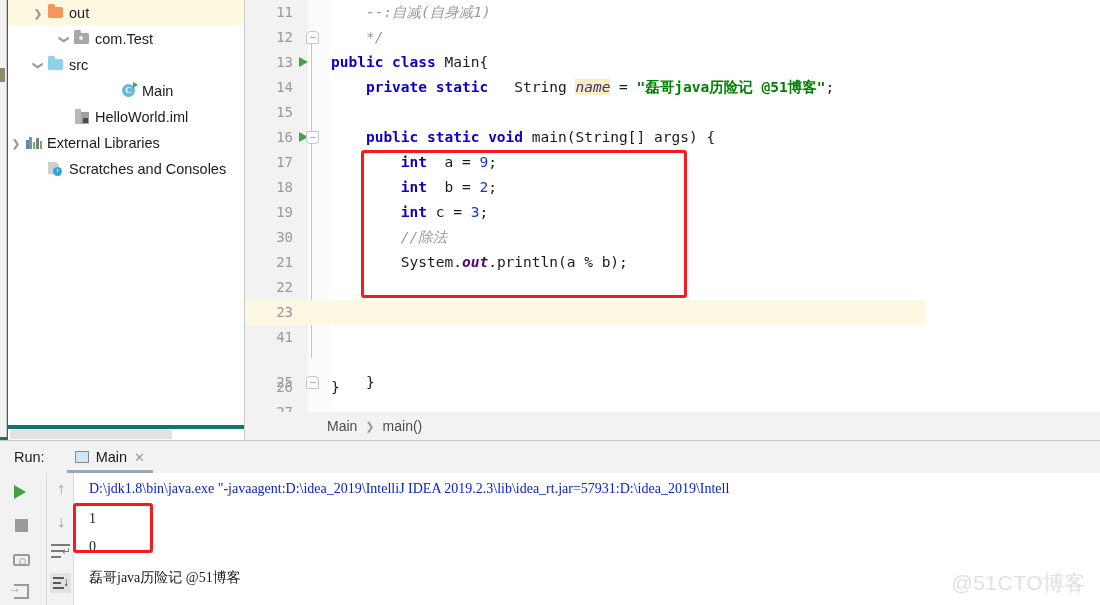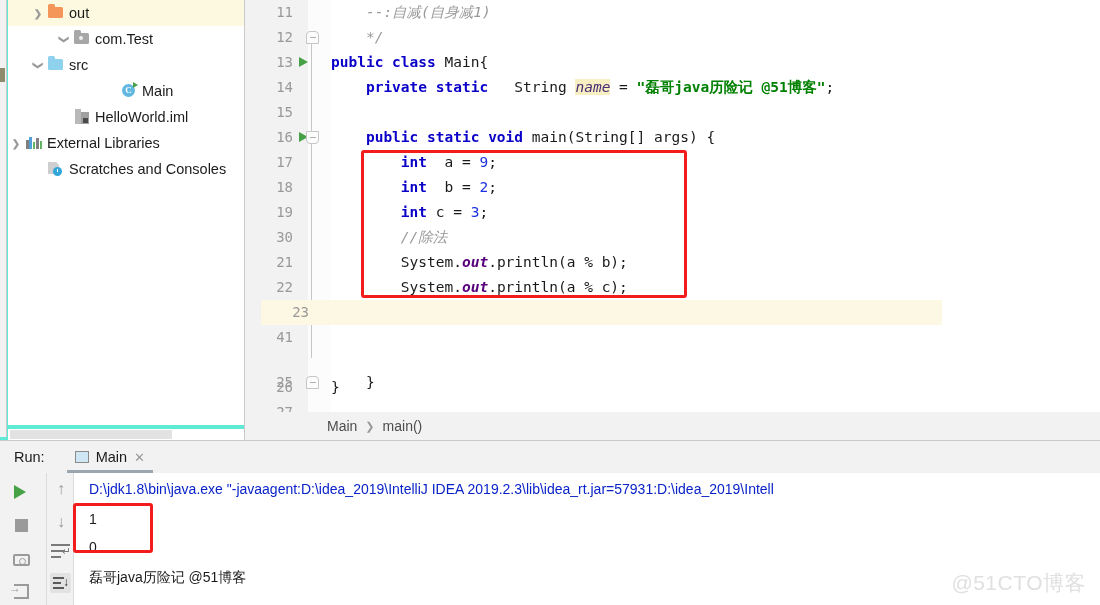--- a/index.html
+++ b/index.html
@@ -2,21 +2,21 @@
 <html><head>
 <meta charset="utf-8">
 <style>
   * { box-sizing: border-box; margin: 0; padding: 0; }
   html, body {
     width: 1100px; height: 605px;
     font-family: "Liberation Sans", sans-serif;
     background: #ffffff;
     overflow: hidden;
   }
-  #app { position: relative; width: 1100px; height: 605px; background:#5eead4;border-radius:7px; }
+  #app { position: relative; width: 1100px; height: 605px; background:#0f766e;border-radius:7px; }
 
   
   .toolstrip {
     position: absolute; left: 0; top: 0; width: 7px; height: 437px;
     background: #f2f2f2; border-right: 1px solid #c9c9c9;
   }
   .toolstrip-mark {
     position: absolute; left: 0; top: 68px; width: 5px; height: 14px;
     background: #8e8a6e;
   }
@@ -219,21 +219,21 @@
   .scroll-ico i:nth-child(2){ top:9px; width:8px; }
   .scroll-ico i:nth-child(3){ top:14px; width:11px; }
   .scroll-ico::after{ content:"↓"; position:absolute; right:2px; top:2px; font-size:12px; color:#2d2d2d; font-weight:700; }
 
   .console {
     position:absolute; left:75px; top:32px; width:1025px; height:133px;
     background:#ffffff; overflow:hidden;
   }
   .cline {
     position:absolute; left:14px; white-space:pre;
-    font-family:Liberation Sans, sans-serif; font-size:14px;
+    font-family:Liberation Serif, serif; font-size:14px;
   }
   .cline.cmd { color:#0a23c8; }
   .cline.out { color:#1a1a1a; }
 
   .watermark {
     position:absolute; right:14px; bottom:8px; font-size:21px; color:#e0e0e0;
     font-family:"Liberation Sans", sans-serif; letter-spacing:0.5px;
   }
 </style>
 </head>
@@ -366,23 +366,22 @@
         <div class="row" style="top: 225px;">
           <span class="lnum">30</span>
           <span class="code"><span class="cmt">        //除法</span></span>
         </div>
         <div class="row" style="top: 250px;">
           <span class="lnum">21</span>
           <span class="code"><span>        System.</span><span class="fld">out</span><span>.println(a % b);</span></span>
         </div>
         <div class="row" style="top: 275px;">
           <span class="lnum">22</span>
-          <span class="code"><span>        System.</span><span class="fld">out</span><span>.println(a % c);</span></span>
-        </div>
-        <div class="row cur" style="top: 300px; margin-left: 16px;">
+        </div>
+        <div class="row cur" style="top: 300px;">
           <span class="lnum">23</span>
         </div>
         <div class="row" style="top: 325px;">
           <span class="lnum">41</span>
           <span class="code"></span>
         </div>
         <div class="row" style="top: 370px;">
           <span class="lnum">25</span>
           <span class="foldbox up"></span>
           <span class="code"><span>    }</span></span>

